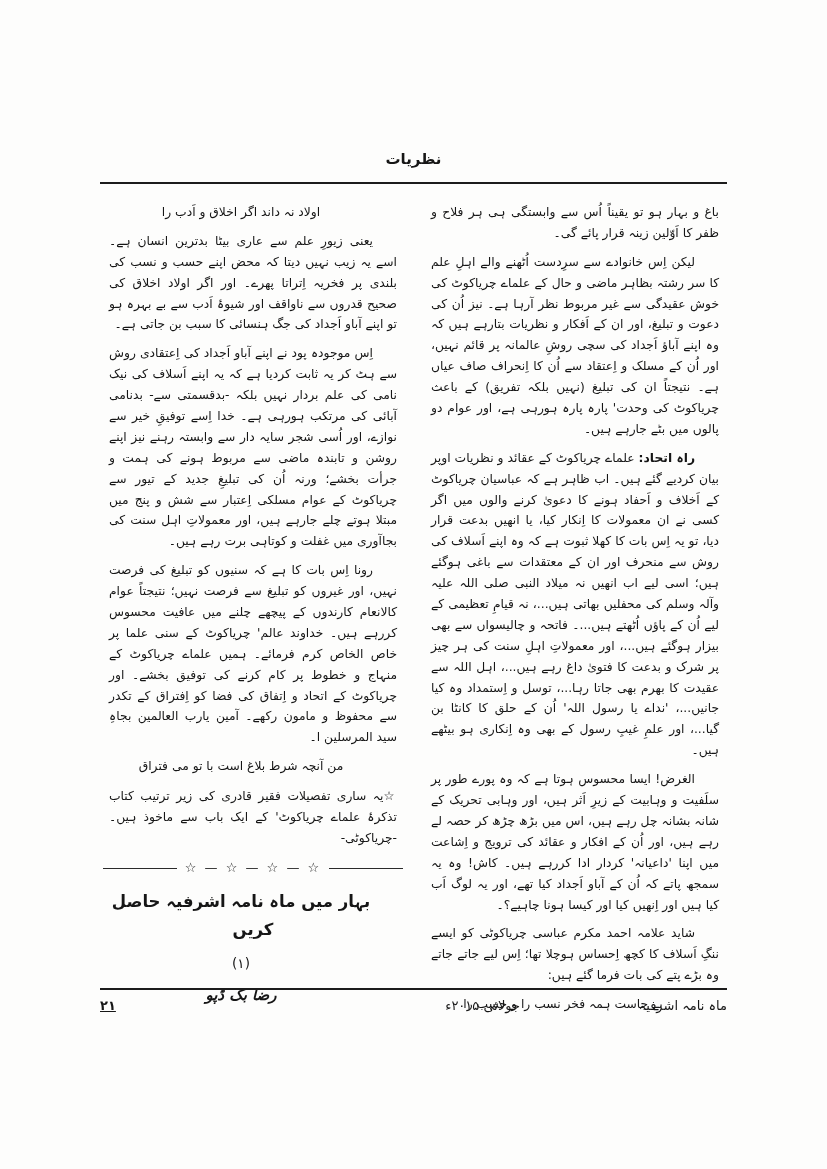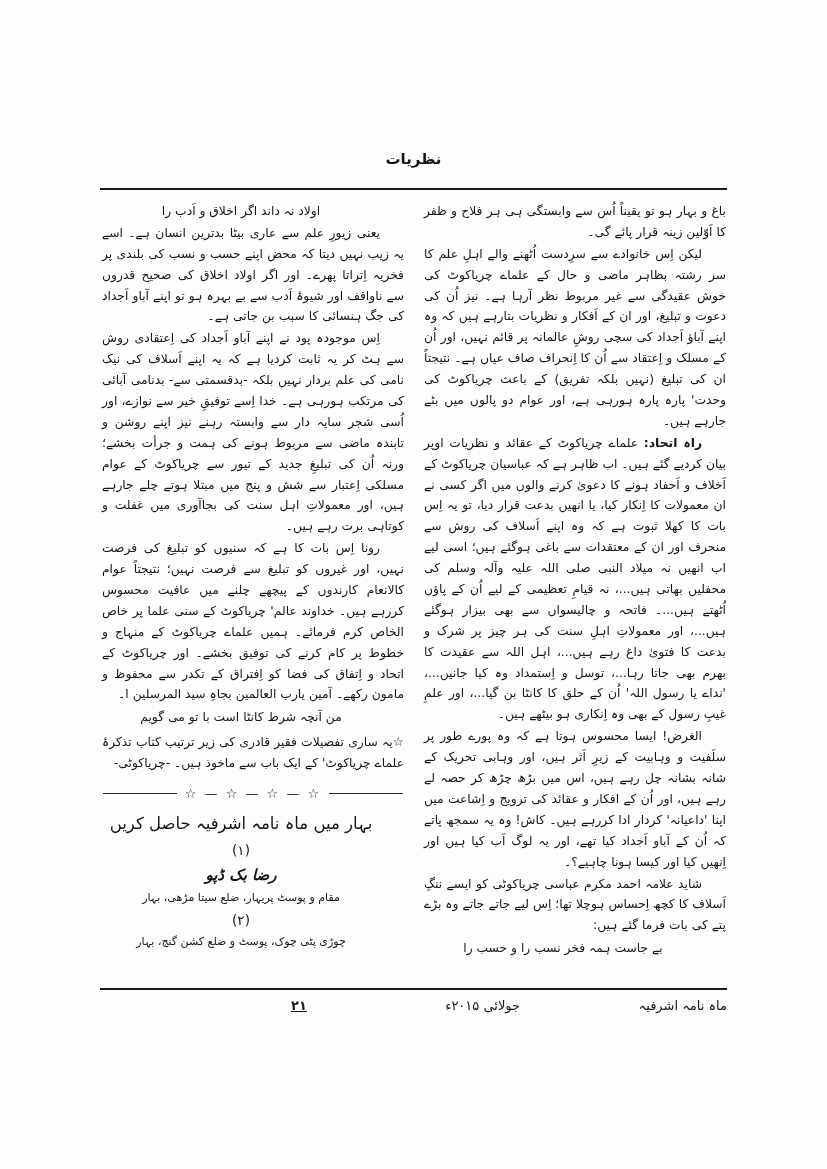--- a/index.html
+++ b/index.html
@@ -10,60 +10,60 @@
     color:#161616;
   }
   .page{
     position:relative;width:827px;height:1169px;background:#fdfdfc;overflow:hidden;
   }
   .content{
     position:absolute;top:150px;right:100px;width:627px;direction:rtl;
   }
   .masthead{
     text-align:center;font-weight:bold;font-size:15px;
-    padding-bottom:20px;border-bottom:2.5px solid #1c1c1c;
+    padding-bottom:14px;border-bottom:2.5px solid #1c1c1c;
   }
   .columns{
     display:flex;gap:18px;padding-top:10px;direction:rtl;
     height:824px;overflow:hidden;
   }
   .col{
     width:304px;flex:0 0 304px;
     font-size:12.3px;line-height:1.7;text-align:justify;
   }
-  .col p{margin:1px;text-indent:24px;}
+  .col p{margin:8px;text-indent:24px;}
   .col p.flush{text-indent:0;}
   .lead-bold{font-weight:bold;}
   .verse-block{margin:2px 0 3px;}
   .verse-line{text-align:center;text-indent:0;margin:0;line-height:1.75;}
   .top-verse{text-align:center;text-indent:0;margin:0 0 2px;}
   .footnote{margin-top:1px;text-indent:0;}
   .star-divider{
     display:flex;align-items:center;gap:8px;margin:9px 2px 5px;
   }
   .star-divider::before,.star-divider::after{
     content:"";flex:1;border-top:1.4px solid #2a2a2a;
   }
   .star-divider .stars{
     font-size:13px;letter-spacing:2px;white-space:nowrap;color:#1c1c1c;
   }
   .ad-heading{
-    text-align:center;font-weight:normal;font-size:16.5px;margin:4px 0 3px;text-indent:0;
+    text-align:center;font-weight:bold;font-size:16.5px;margin:4px 0 3px;text-indent:0;
   }
   .ad-number{text-align:center;font-size:13.5px;margin:3px 0;text-indent:0;}
   .ad-name{text-align:center;font-weight:bold;font-size:15px;margin:1px 0;text-indent:0;font-style:italic;}
   .ad-address{text-align:center;font-size:11px;margin:0 0 2px;text-indent:0;}
   .footer{
     position:absolute;top:988px;right:100px;width:627px;
     border-top:2px solid #1c1c1c;padding-top:8px;
     display:flex;direction:rtl;font-size:13px;
   }
   .footer .mag{width:33%;text-align:right;}
   .footer .date{width:34%;text-align:right;}
-  .footer .pagenum{width:33%;text-align:right;font-weight:bold;text-decoration:underline;}
+  .footer .pagenum{width:33%;text-align:left;font-weight:bold;text-decoration:underline;}
 </style>
 </head>
 <body>
 
 <div class="page">
   <div class="content">
 
     <div class="masthead">
       <span>نظریات</span>
     </div>
@@ -80,21 +80,21 @@
           <p class="verse-line">بے جاست ہمہ فخر نسب را و حسب را</p>
         </div>
       </div>
 
       <div class="col">
         <p class="top-verse">اولاد نہ داند اگر اخلاق و اَدب را</p>
         <p>یعنی زیورِ علم سے عاری بیٹا بدترین انسان ہے۔ اسے یہ زیب نہیں دیتا کہ محض اپنے حسب و نسب کی بلندی پر فخریہ اِتراتا پھرے۔ اور اگر اولاد اخلاق کی صحیح قدروں سے ناواقف اور شیوۂ اَدب سے بے بہرہ ہو تو اپنے آباو اَجداد کی جگ ہنسائی کا سبب بن جاتی ہے۔</p>
         <p>اِس موجودہ پود نے اپنے آباو اَجداد کی اِعتقادی روش سے ہٹ کر یہ ثابت کردیا ہے کہ یہ اپنے اَسلاف کی نیک نامی کی علم بردار نہیں بلکہ -بدقسمتی سے- بدنامی آبائی کی مرتکب ہورہی ہے۔ خدا اِسے توفیقِ خیر سے نوازے، اور اُسی شجر سایہ دار سے وابستہ رہنے نیز اپنے روشن و تابندہ ماضی سے مربوط ہونے کی ہمت و جرأت بخشے؛ ورنہ اُن کی تبلیغِ جدید کے تیور سے چریاکوٹ کے عوام مسلکی اِعتبار سے شش و پنج میں مبتلا ہوتے چلے جارہے ہیں، اور معمولاتِ اہل سنت کی بجاآوری میں غفلت و کوتاہی برت رہے ہیں۔</p>
         <p>رونا اِس بات کا ہے کہ سنیوں کو تبلیغ کی فرصت نہیں، اور غیروں کو تبلیغ سے فرصت نہیں؛ نتیجتاً عوام کالانعام کارندوں کے پیچھے چلنے میں عافیت محسوس کررہے ہیں۔ خداوند عالم' چریاکوٹ کے سنی علما پر خاص الخاص کرم فرمائے۔ ہمیں علماے چریاکوٹ کے منہاج و خطوط پر کام کرنے کی توفیق بخشے۔ اور چریاکوٹ کے اتحاد و اِتفاق کی فضا کو اِفتراق کے تکدر سے محفوظ و مامون رکھے۔ آمین یارب العالمین بجاہِ سید المرسلین ا۔</p>
         <div class="verse-block">
-          <p class="verse-line">من آنچہ شرط کانٹا است با تو می گویم</p>
+          <p class="verse-line">من آنچہ شرط بلاغ است با تو می فتراق</p>
         </div>
         <p class="footnote flush"><span>☆</span><span>یہ ساری تفصیلات فقیر قادری کی زیر ترتیب کتاب تذکرۂ علماے چریاکوٹ' کے ایک باب سے ماخوذ ہیں۔ -چریاکوٹی-</span></p>
 
         <div class="star-divider">
           <span class="stars">☆ — ☆ — ☆ — ☆</span>
         </div>
 
         <div>
           <p class="ad-heading">بہار میں ماہ نامہ اشرفیہ حاصل کریں</p>
           <p class="ad-number">(۱)</p>

